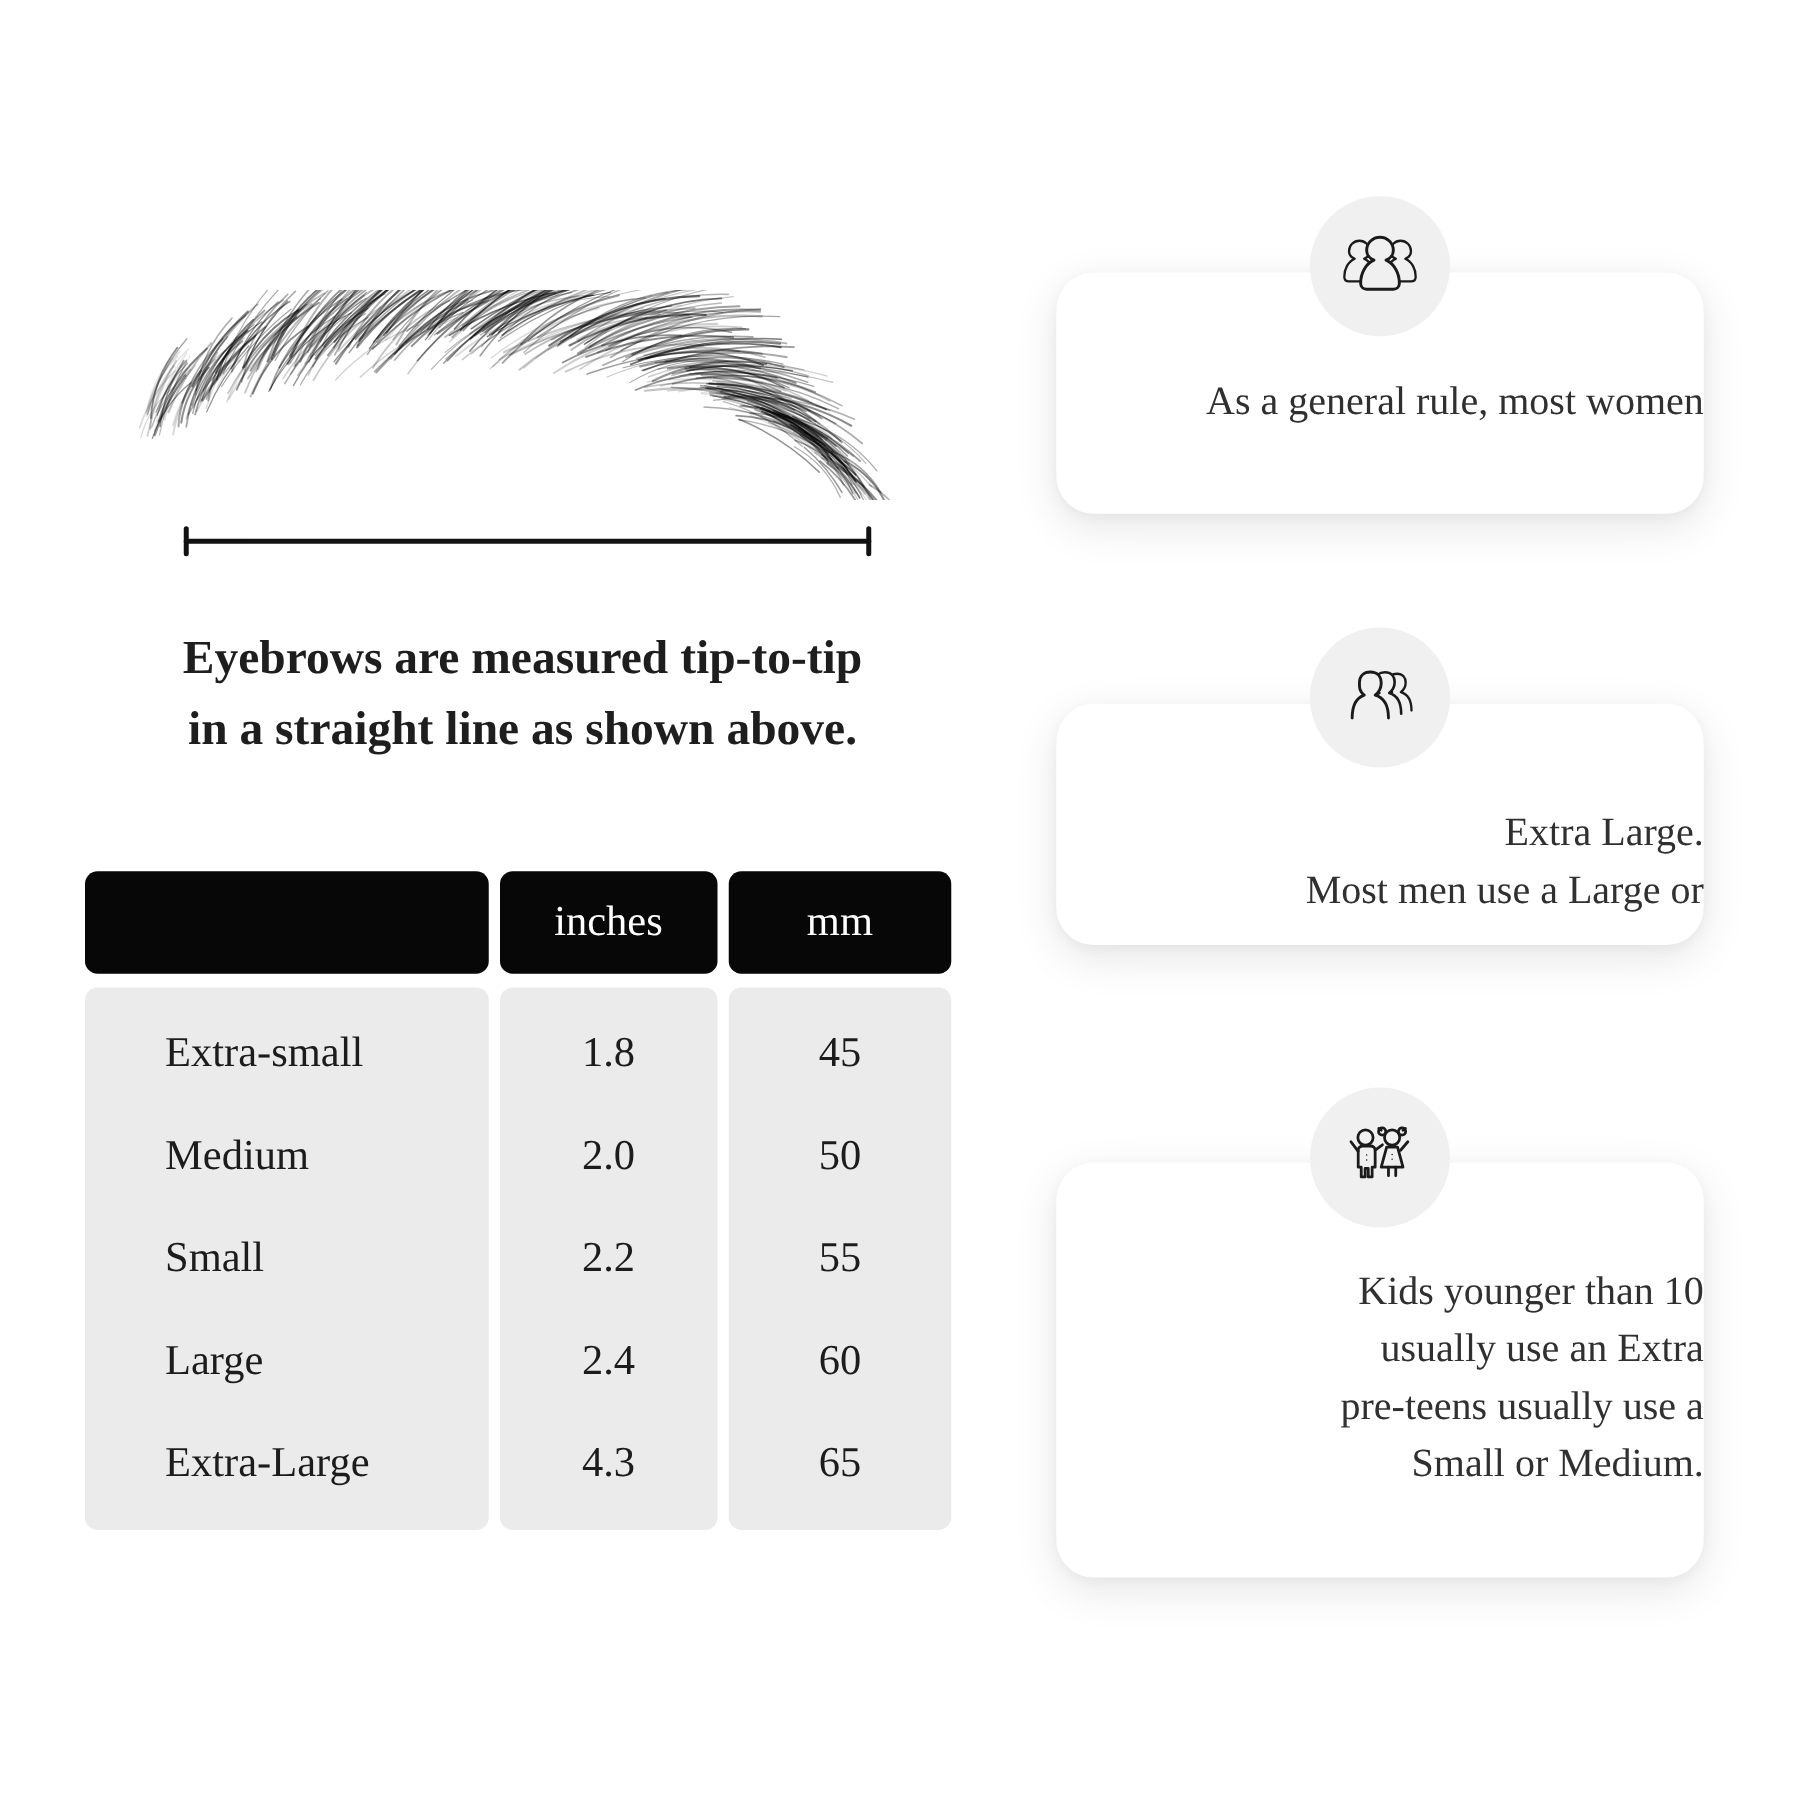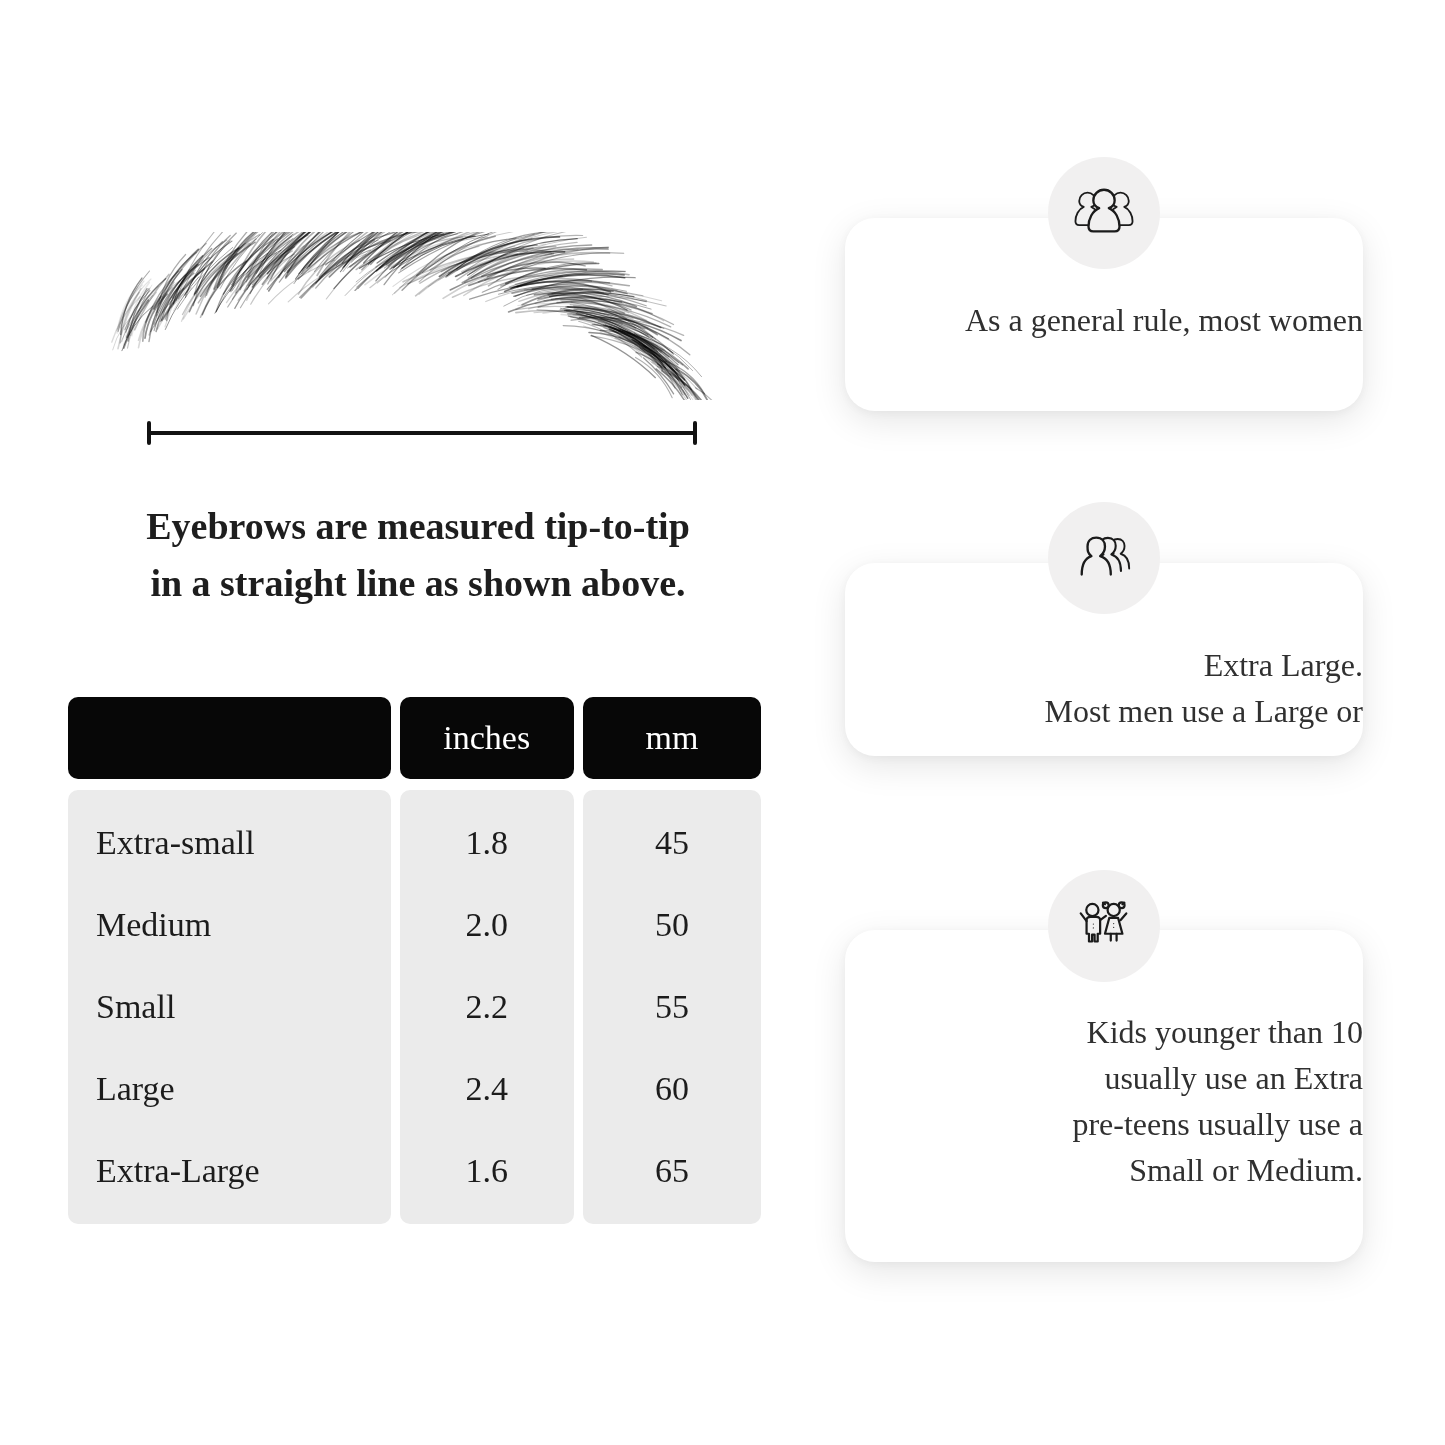--- a/index.html
+++ b/index.html
@@ -24,21 +24,21 @@
   .thcell{
     height:82px;background:#070707;border-radius:10px;color:#ffffff;
     display:flex;align-items:center;justify-content:center;font-size:34px;
   }
   .tbody{display:flex;gap:9px;margin-top:11px;}
   .tcol{background:#ebebeb;border-radius:10px;height:434px;box-sizing:border-box;padding:12px 0;}
   .c1{width:326px;}
   .c2{width:176px;}
   .c3{width:180px;}
   .tcell{height:82px;display:flex;align-items:center;justify-content:center;font-size:34px;color:#1c1c1c;}
-  .c1 .tcell{justify-content:flex-start;padding-left:28px;}
+  .c1 .tcell{justify-content:flex-start;padding-left:64px;}
   
   .card{
     position:absolute;left:845px;width:518px;background:#ffffff;border-radius:30px;
     box-shadow:0 10px 35px rgba(0,0,0,0.10),0 2px 10px rgba(0,0,0,0.04);
   }
   #card-0{top:218px;height:193px;}
   #card-1{top:563px;height:193px;}
   #card-2{top:930px;height:332px;}
   .icon-circle{
     position:absolute;left:1048px;width:112px;height:112px;border-radius:50%;
@@ -477,21 +477,21 @@
           <div class="tcell">Medium</div>
           <div class="tcell">Small</div>
           <div class="tcell">Large</div>
           <div class="tcell">Extra-Large</div>
         </div>
       <div class="tcol c2">
           <div class="tcell">1.8</div>
           <div class="tcell">2.0</div>
           <div class="tcell">2.2</div>
           <div class="tcell">2.4</div>
-          <div class="tcell">1.6</div>
+          <div class="tcell">4.3</div>
         </div>
       <div class="tcol c3">
           <div class="tcell">45</div>
           <div class="tcell">50</div>
           <div class="tcell">55</div>
           <div class="tcell">60</div>
           <div class="tcell">65</div>
         </div>
     </div>
   </div>

